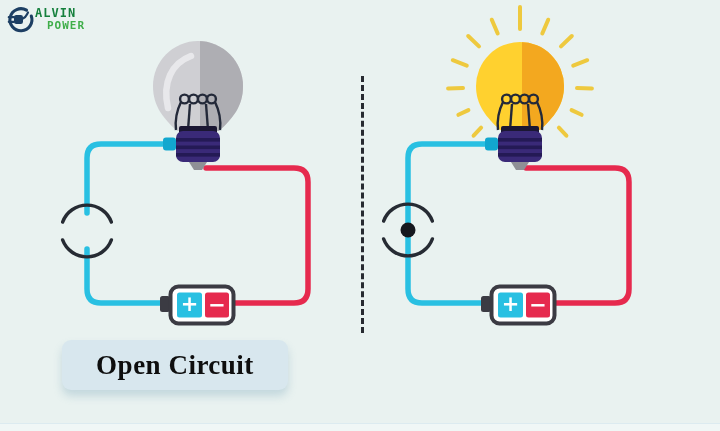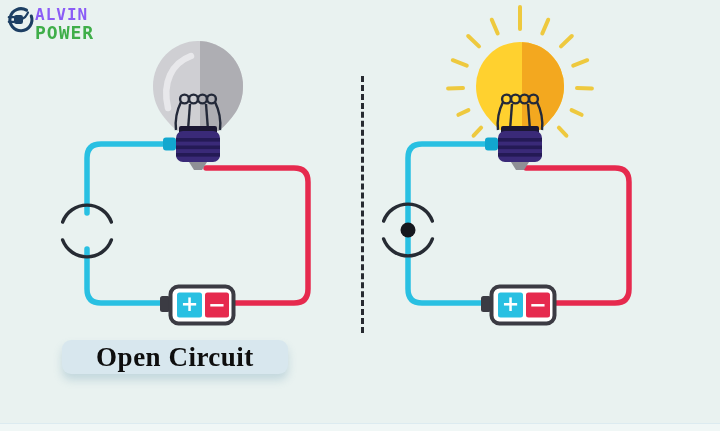--- a/index.html
+++ b/index.html
@@ -8,42 +8,42 @@
     background:#e9f2f0;
     font-family:"Liberation Sans",sans-serif;
   }
   .stage{position:absolute;inset:0;width:720px;height:431px;}
 
   
   .logo{position:absolute;left:5px;top:3px;display:flex;align-items:flex-start;}
   .logo-icon{width:32px;height:32px;}
   .logo-text{line-height:1;margin-left:-2px;}
   .logo-line1{
-    font-family:"DejaVu Sans Mono",monospace;font-weight:700;font-size:16px;
-    letter-spacing:1px;color:#8b5cf6;margin-top:4px;
+    font-family:"DejaVu Sans Mono",monospace;font-weight:700;font-size:12px;
+    letter-spacing:1px;color:#15803d;margin-top:4px;
   }
   .logo-line2{
-    font-family:"DejaVu Sans Mono",monospace;font-weight:700;font-size:18px;
-    letter-spacing:1px;color:#3fae49;margin-top:1px;
+    font-family:"DejaVu Sans Mono",monospace;font-weight:700;font-size:11px;
+    letter-spacing:1px;color:#3fae49;margin-top:1px;margin-left:12px;
   }
 
   
   .circuit-svg{position:absolute;top:0;width:360px;height:340px;}
   .svg-left{left:0;}
   .svg-right{left:360px;}
 
   
   .divider{
     position:absolute;left:361px;top:76px;height:257px;width:0;
     border-left:3px dashed #272b31;
   }
 
   
   .caption{
-    position:absolute;top:340px;height:34px;
+    position:absolute;top:340px;height:50px;
     background:#d8e7ee;border-radius:9px;
     box-shadow:0 6px 9px rgba(110,155,180,0.30);
     display:flex;align-items:center;justify-content:center;
     font-family:"Liberation Serif",serif;font-weight:700;font-size:27px;
     color:#0e0e0e;letter-spacing:0.5px;
   }
   .caption-open{left:62px;width:226px;}
   .caption-closed{left:408px;width:240px;}
 
   .bottom-strip{

